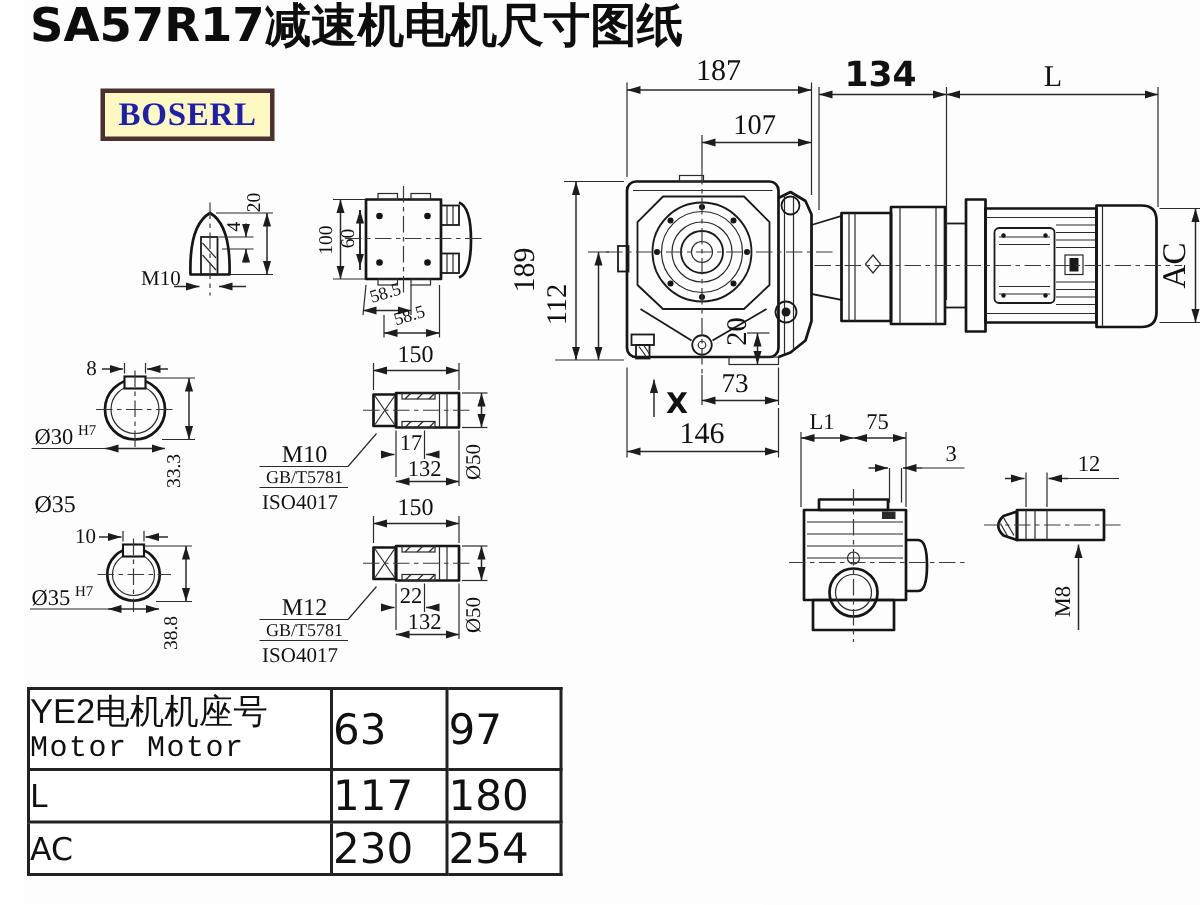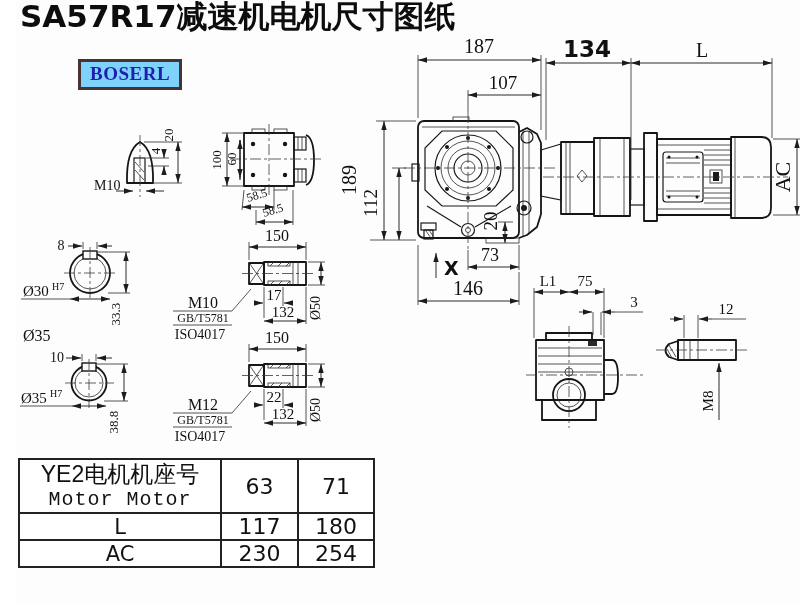--- a/index.html
+++ b/index.html
@@ -1,44 +1,44 @@
 <!DOCTYPE html>
 <html><head>
 <meta charset="utf-8">
 <style>
   html,body{margin:0;padding:0;background:#ffffff;}
   #canvas{position:relative;width:800px;height:603px;background:#fdfdfd;overflow:hidden;
           font-family:"Liberation Sans",sans-serif;margin-left:16px;}
   #title{position:absolute;left:4px;top:-4px;font-size:31px;font-weight:bold;color:#0d0d0d;
          font-family:"DejaVu Sans",sans-serif;letter-spacing:0px;white-space:nowrap;}
-  #logo{position:absolute;left:62px;top:59px;border:3px solid #4a3232;background:#7dd3fc;
+  #logo{position:absolute;left:51px;top:59px;border:3px solid #4a3232;background:#fef9c3;
         padding:1px 9px 2px 9px;font-family:"Liberation Serif",serif;font-weight:bold;
-        font-size:19px;color:#1f1fae;letter-spacing:0.5px;}
+        font-size:22px;color:#1f1fae;letter-spacing:0.5px;}
   svg{position:absolute;left:0;top:35px;}
   
   .thick{stroke:#151515;stroke-width:1.8;fill:none;stroke-linejoin:round;}
   .med{stroke:#1a1a1a;stroke-width:1.2;fill:none;}
   .thin{stroke:#2a2a2a;stroke-width:0.8;fill:none;}
   .dim{stroke:#2a2a2a;stroke-width:1;fill:none;}
   .ext{stroke:#2a2a2a;stroke-width:0.8;fill:none;}
   .cl{stroke:#3a3a3a;stroke-width:0.8;fill:none;stroke-dasharray:11 3 3 3;}
   text.d{font-family:"Liberation Serif",serif;fill:#111;}
   text.db{font-family:"DejaVu Sans",sans-serif;font-weight:bold;fill:#111;}
   
   #spec-table{position:absolute;left:2px;top:458px;border-collapse:collapse;
               table-layout:fixed;background:#fff;}
-  #spec-table td{border:2px solid #222;text-align:center;vertical-align:middle;
+  #spec-table td{border:2px solid #222;text-align:left;vertical-align:middle;
                  color:#111;padding:0;}
   #spec-table .c0{width:200px;}
   #spec-table .c1{width:75px;}
   #spec-table .c2{width:74px;}
   .hdr-cell{height:52px;line-height:1.15;}
   .hdr-cn{font-size:23px;font-family:"Liberation Sans",sans-serif;}
   .hdr-en{font-size:20px;font-family:"Liberation Mono",monospace;letter-spacing:1px;}
-  .num{font-size:22px;font-family:"DejaVu Sans",sans-serif;}
+  .num{font-size:28px;font-family:"DejaVu Sans",sans-serif;}
   .rowlab{font-size:21px;font-family:"DejaVu Sans",sans-serif;}
   .drow{height:26px;}
 </style>
 </head>
 <body>
 
 <div id="canvas">
 
   <div id="title">SA57R17减速机电机尺寸图纸</div>
   <div id="logo">BOSERL</div>
@@ -425,21 +425,21 @@
   </svg>
 
   <table id="spec-table">
     <tbody>
         <tr>
       <td class="c0 hdr-cell">
         <div class="hdr-cn">YE2电机机座号</div>
         <div class="hdr-en">Motor Motor</div>
       </td>
       <td class="c1 num">63</td>
-      <td class="c2 num">71</td>
+      <td class="c2 num">97</td>
     </tr>
     <tr class="drow">
       <td class="c0 rowlab">L</td>
       <td class="c1 num">117</td>
       <td class="c2 num">180</td>
     </tr>
     <tr class="drow">
       <td class="c0 rowlab">AC</td>
       <td class="c1 num">230</td>
       <td class="c2 num">254</td>

